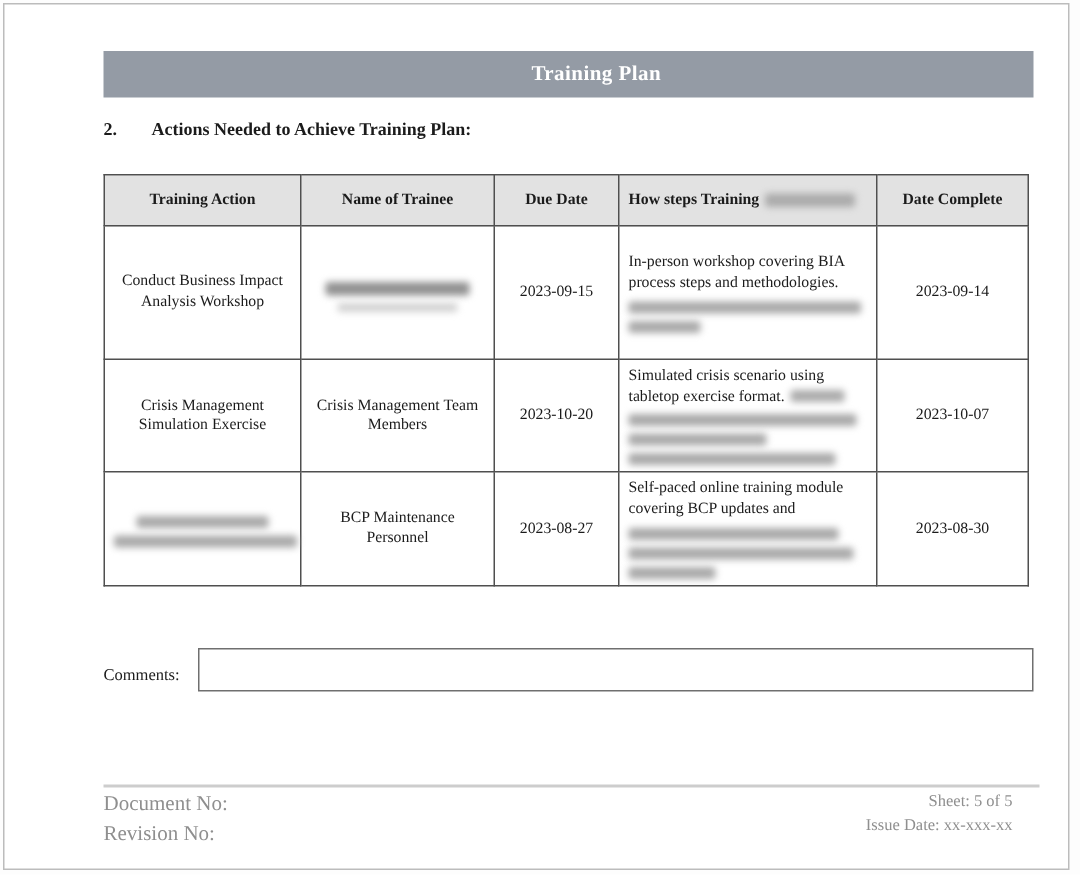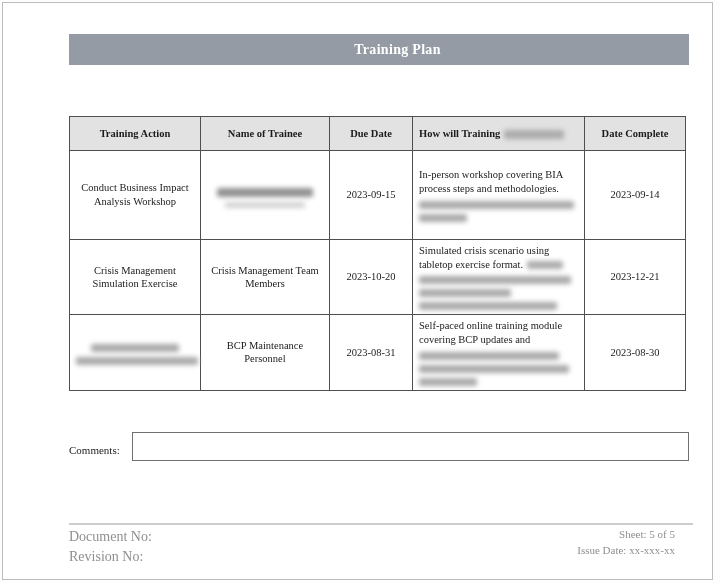--- a/index.html
+++ b/index.html
@@ -34,36 +34,39 @@
 </style>
 </head>
 <body>
 
 <div class="page">
 
   <div class="titlebar">
     <span>Training Plan</span>
   </div>
 
+  <div class="section">
+    <span class="secnum">2.</span><span>Actions Needed to Achieve Training Plan:</span>
+  </div>
 
   <table>
     <colgroup>
       <col style="width:131px">
         <col style="width:129px">
         <col style="width:83px">
         <col style="width:172px">
         <col style="width:101px">
     </colgroup>
     <thead>
       <tr>
         <th>Training Action</th>
         <th>Name of Trainee</th>
         <th>Due Date</th>
         <th class="howcol">
-          <span>How will Training</span><span class="blur-inline" style="width:60px; height:9px;"></span>
+          <span>How steps Training</span><span class="blur-inline" style="width:60px; height:9px;"></span>
         </th>
         <th>Date Complete</th>
       </tr>
     </thead>
     <tbody>
       <tr class="r1">
         <td>Conduct Business Impact Analysis Workshop</td>
         <td>
           <div class="blur-line" style="width:96px; height:9px; background:#919191;"></div>
           <div class="blur-line blur-soft" style="width:80px; height:6px;"></div>
@@ -79,29 +82,29 @@
       <tr class="r2">
         <td>Crisis Management Simulation Exercise</td>
         <td>Crisis Management Team Members</td>
         <td>2023-10-20</td>
         <td class="howcol howcell">
           <span>Simulated crisis scenario using tabletop exercise format.</span><span class="blur-inline" style="width:36px;"></span>
           <div class="blur-line blur-left" style="width:152px;"></div>
           <div class="blur-line blur-left" style="width:92px;"></div>
           <div class="blur-line blur-left" style="width:138px;"></div>
         </td>
-        <td>2023-12-21</td>
+        <td>2023-10-07</td>
       </tr>
       <tr class="r3">
         <td>
           <div class="blur-line" style="width:88px;"></div>
           <div class="blur-line" style="width:122px;"></div>
         </td>
         <td>BCP Maintenance Personnel</td>
-        <td>2023-08-31</td>
+        <td>2023-08-27</td>
         <td class="howcol howcell">
           <span class="txt">Self-paced online training module covering BCP updates and</span>
           <div class="blur-line blur-left" style="width:140px;"></div>
           <div class="blur-line blur-left" style="width:150px;"></div>
           <div class="blur-line blur-left" style="width:58px;"></div>
         </td>
         <td>2023-08-30</td>
       </tr>
     </tbody>
   </table>

